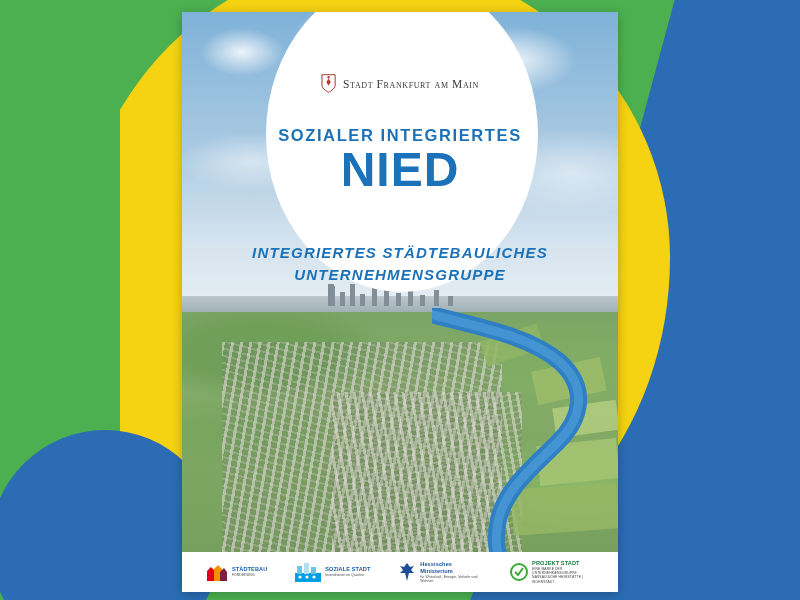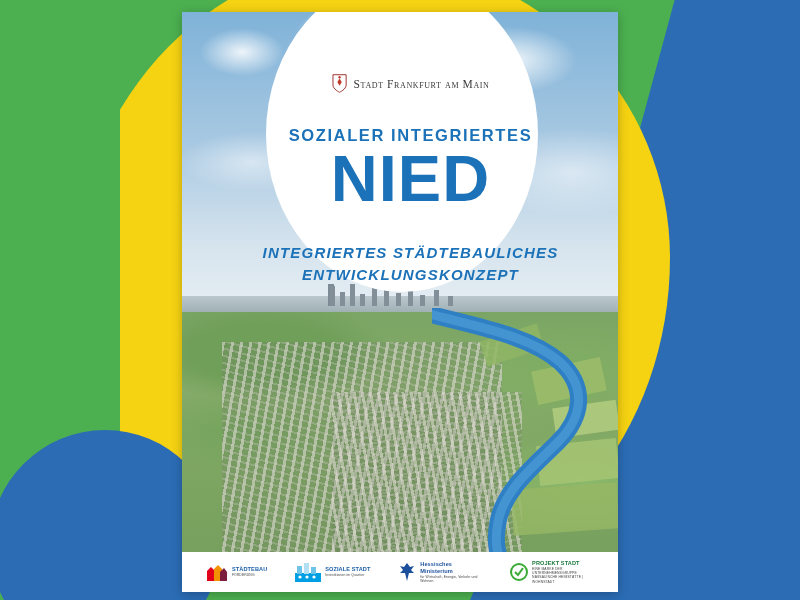--- a/index.html
+++ b/index.html
@@ -77,21 +77,20 @@
 
   
   .photo {
     position: absolute;
     left: 0;
     top: 0;
     width: 436px;
     height: 540px;
     overflow: hidden;
     background: linear-gradient(#9cc2e0 0%, #bfd6e8 22%, #cfe0ec 34%, #8fae7e 46%, #79a06a 70%, #6f9a63 100%);
-    padding-left: 21px;
   }
   
   .sky {
     position: absolute;
     left: 0; top: 0; width: 436px; height: 300px;
     background:
       radial-gradient(60px 34px at 60px 40px, rgba(255,255,255,.85), rgba(255,255,255,0) 70%),
       radial-gradient(80px 40px at 170px 22px, rgba(255,255,255,.8), rgba(255,255,255,0) 72%),
       radial-gradient(90px 46px at 330px 48px, rgba(255,255,255,.85), rgba(255,255,255,0) 72%),
       radial-gradient(120px 56px at 250px 120px, rgba(255,255,255,.55), rgba(255,255,255,0) 72%),
@@ -200,21 +199,21 @@
     font-size: 16.5px;
     font-weight: bold;
     letter-spacing: 1.6px;
     color: #1c72b8;
   }
   .bigtitle {
     position: absolute;
     left: 0; right: 0;
     top: 134px;
     text-align: center;
-    font-size: 65px;
+    font-size: 48px;
     font-weight: bold;
     letter-spacing: 1px;
     line-height: 1;
     color: #1c72b8;
   }
   .subtitle {
     position: absolute;
     left: 0; right: 0;
     top: 230px;
     text-align: center;
@@ -314,21 +313,21 @@
           <path d="M10 6 L13 11 L10 16 L7 11 Z" fill="#c0392b"></path>
           <circle cx="10" cy="4.5" r="1.6" fill="#c0392b"></circle>
         </svg>
         <span class="crest-text">Stadt Frankfurt am Main</span>
       </div>
 
       <div class="eyebrow">SOZIALER INTEGRIERTES</div>
       <div class="bigtitle">NIED</div>
       <div class="subtitle">
         <span>INTEGRIERTES STÄDTEBAULICHES</span><br>
-        <span>ENTWICKLUNGSKONZEPT</span>
+        <span>UNTERNEHMENSGRUPPE</span>
       </div>
     </div>
 
     <div class="logobar">
 
       <div class="logo logo-1">
         <svg class="logo-mark" width="22" height="20" viewBox="0 0 22 20">
           <path d="M1 19 V9 L5 5 L9 9 V19 Z" fill="#e2001a"></path>
           <path d="M8 19 V7 L12 3 L16 7 V19 Z" fill="#f39200"></path>
           <path d="M14 19 V10 L18 6 L21 10 V19 Z" fill="#7c1f3e"></path>

